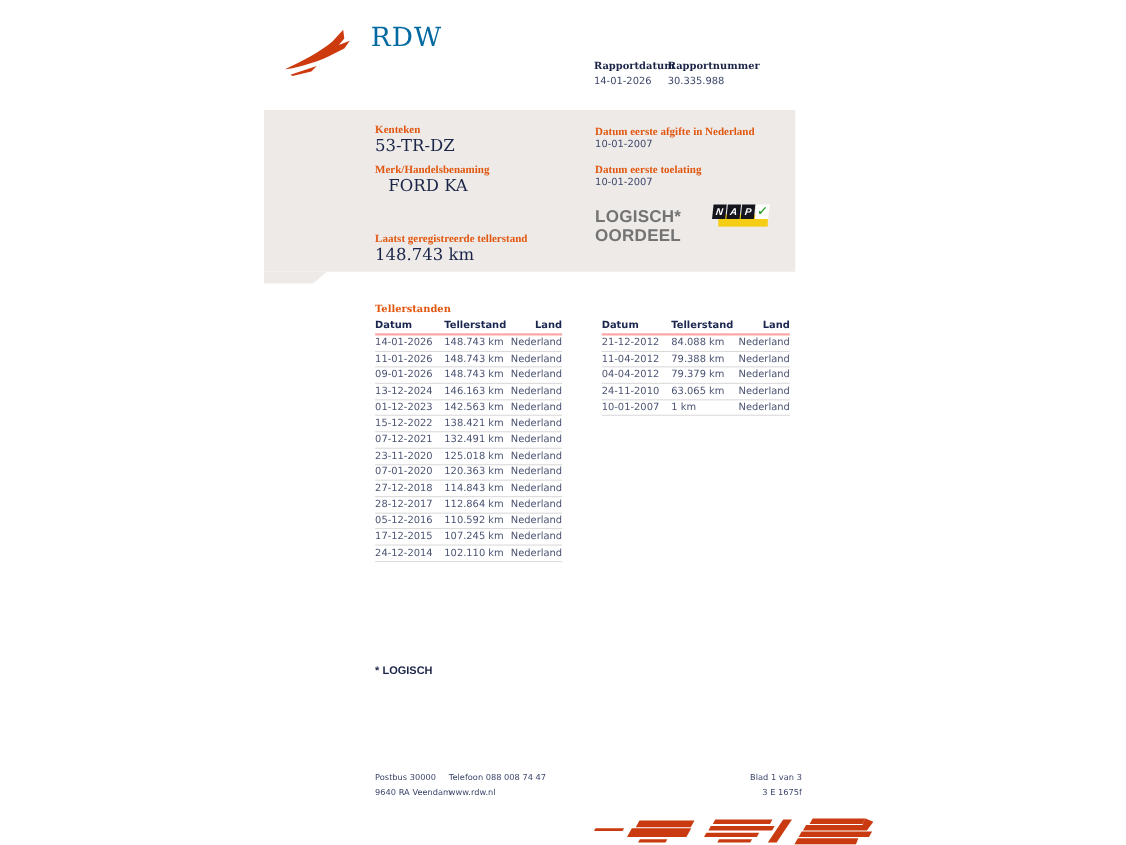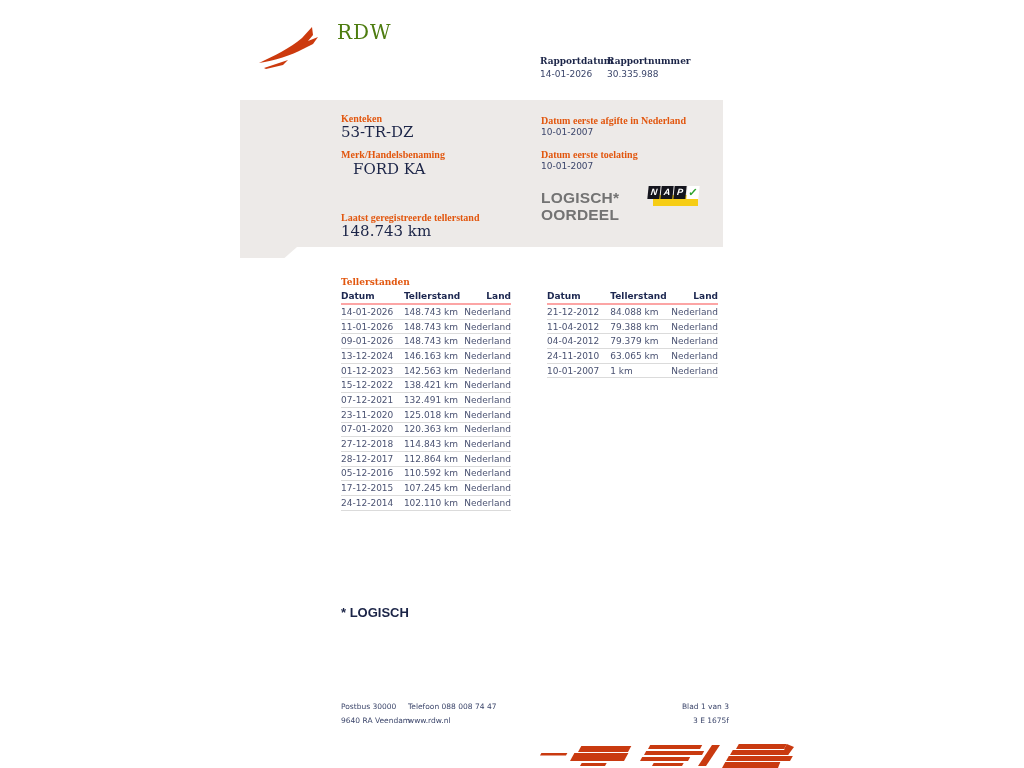--- a/index.html
+++ b/index.html
@@ -1,21 +1,21 @@
 <!DOCTYPE html>
 <html><head>
 <meta charset="utf-8">
 <style>
   html,body{margin:0;padding:0;background:#ffffff;}
   #page{position:relative;width:1024px;height:768px;background:#ffffff;overflow:hidden;
         font-family:"DejaVu Sans",sans-serif;}
   .abs{position:absolute;}
 
   
-  .logo-text{font-family:"DejaVu Serif",serif;font-size:20px;color:#4d7c0f;letter-spacing:1px;}
+  .logo-text{font-family:"DejaVu Serif",serif;font-size:24px;color:#0369a1;letter-spacing:1px;}
   .doc-title{font-family:"DejaVu Serif",serif;font-weight:bold;font-size:18px;color:#DE5A1E;}
   .hdr-label{font-family:"DejaVu Serif",serif;font-weight:bold;font-size:9px;color:#1B2447;}
   .hdr-value{font-size:9px;color:#3C466B;}
 
   
   .graybox{left:240px;top:100px;width:483px;height:147px;background:#EDEAE8;}
   .graybox-tab{left:240px;top:247px;width:57px;height:11px;background:#EDEAE8;
                clip-path:polygon(0 0,100% 0,78% 100%,0 100%);}
   .fld-label{font-family:Liberation Serif, serif;font-weight:bold;font-size:10px;color:#E2570F;}
   .fld-big{font-family:"DejaVu Serif",serif;font-size:15px;color:#1B2447;}
@@ -37,21 +37,21 @@
   .mtable{width:170px;}
   .thead{display:flex;align-items:flex-end;padding-bottom:2px;border-bottom:2px solid #fca5a5;
          font-weight:bold;font-size:9px;color:#1C2750;height:11px;}
   .trow{display:flex;align-items:center;height:13.7px;border-bottom:1px solid #DBDBDB;
         font-size:9px;color:#4A5272;}
   .c0{flex:0 0 37%;text-align:left;white-space:nowrap;}
   .c1{flex:0 0 28%;text-align:left;white-space:nowrap;}
   .c2{flex:1;text-align:right;white-space:nowrap;}
 
   
-  .fn-title{font-family:"Liberation Sans",sans-serif;font-weight:bold;font-size:13px;color:#1B2447;}
+  .fn-title{font-family:"Liberation Sans",sans-serif;font-weight:bold;font-size:10px;color:#1B2447;}
   .fn-text{font-size:8.5px;line-height:13.5px;color:#E2570F;width:400px;}
 
   
   .ftr{font-size:7.5px;line-height:14px;color:#3C466B;}
   .ftr-right{text-align:right;}
 </style>
 </head>
 <body>
 
 <div id="page">

